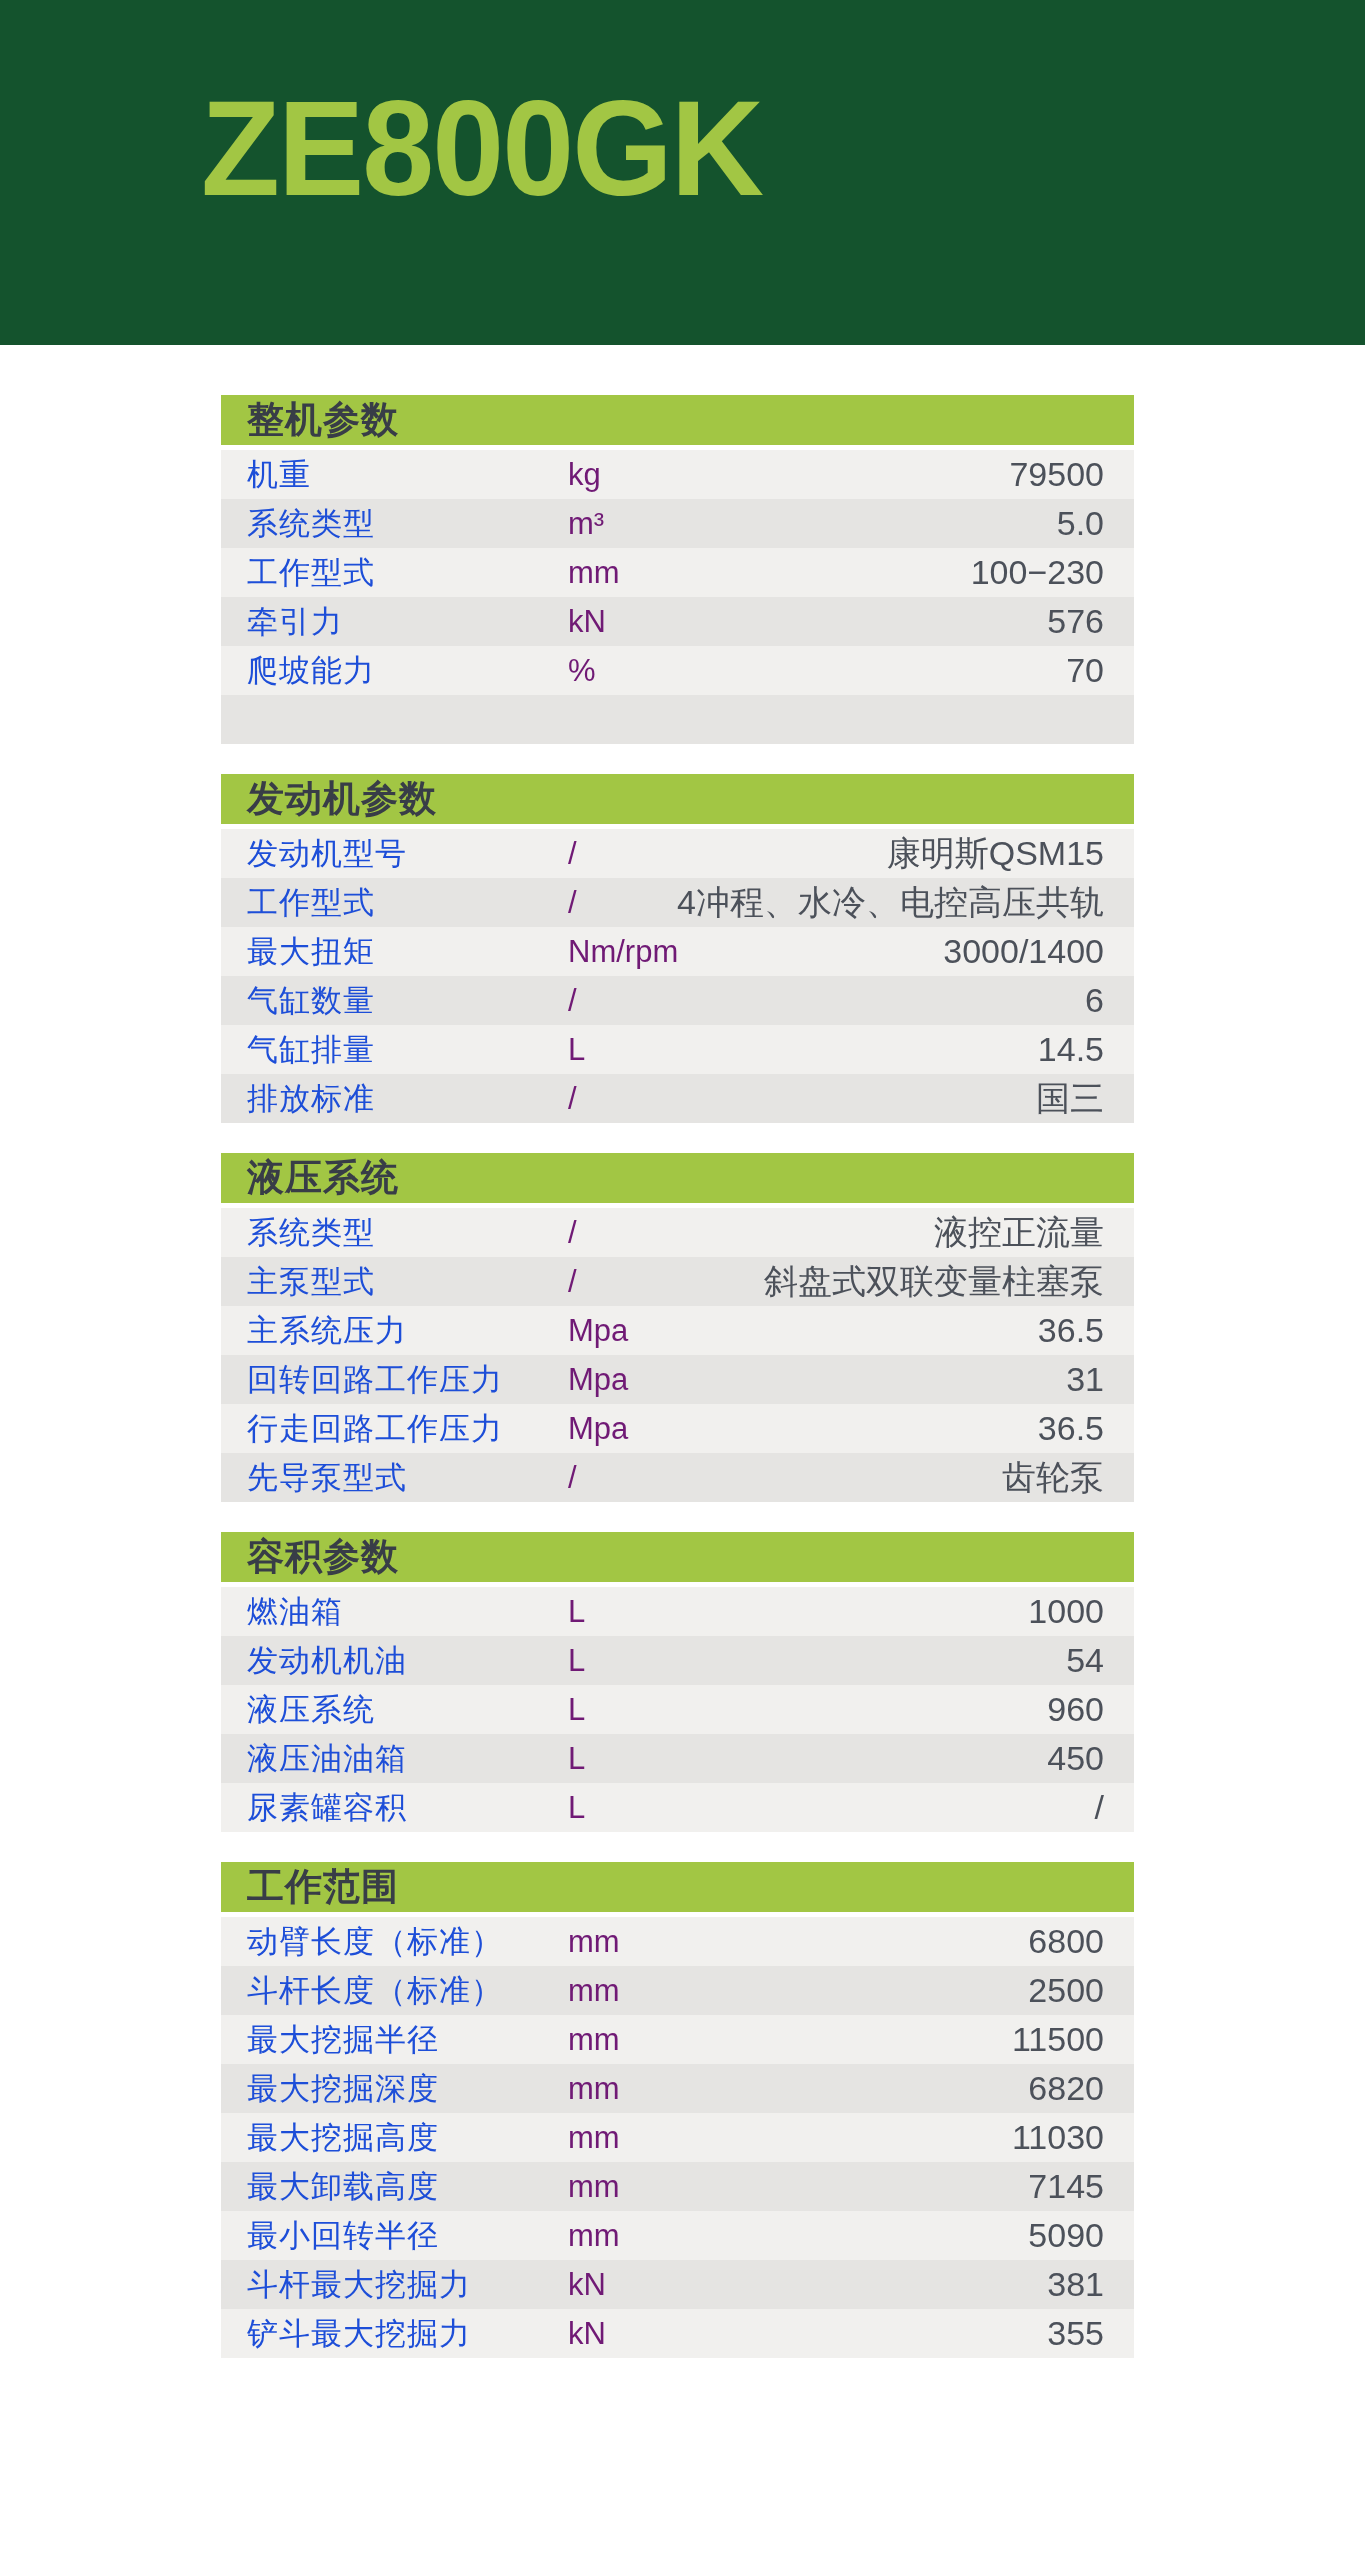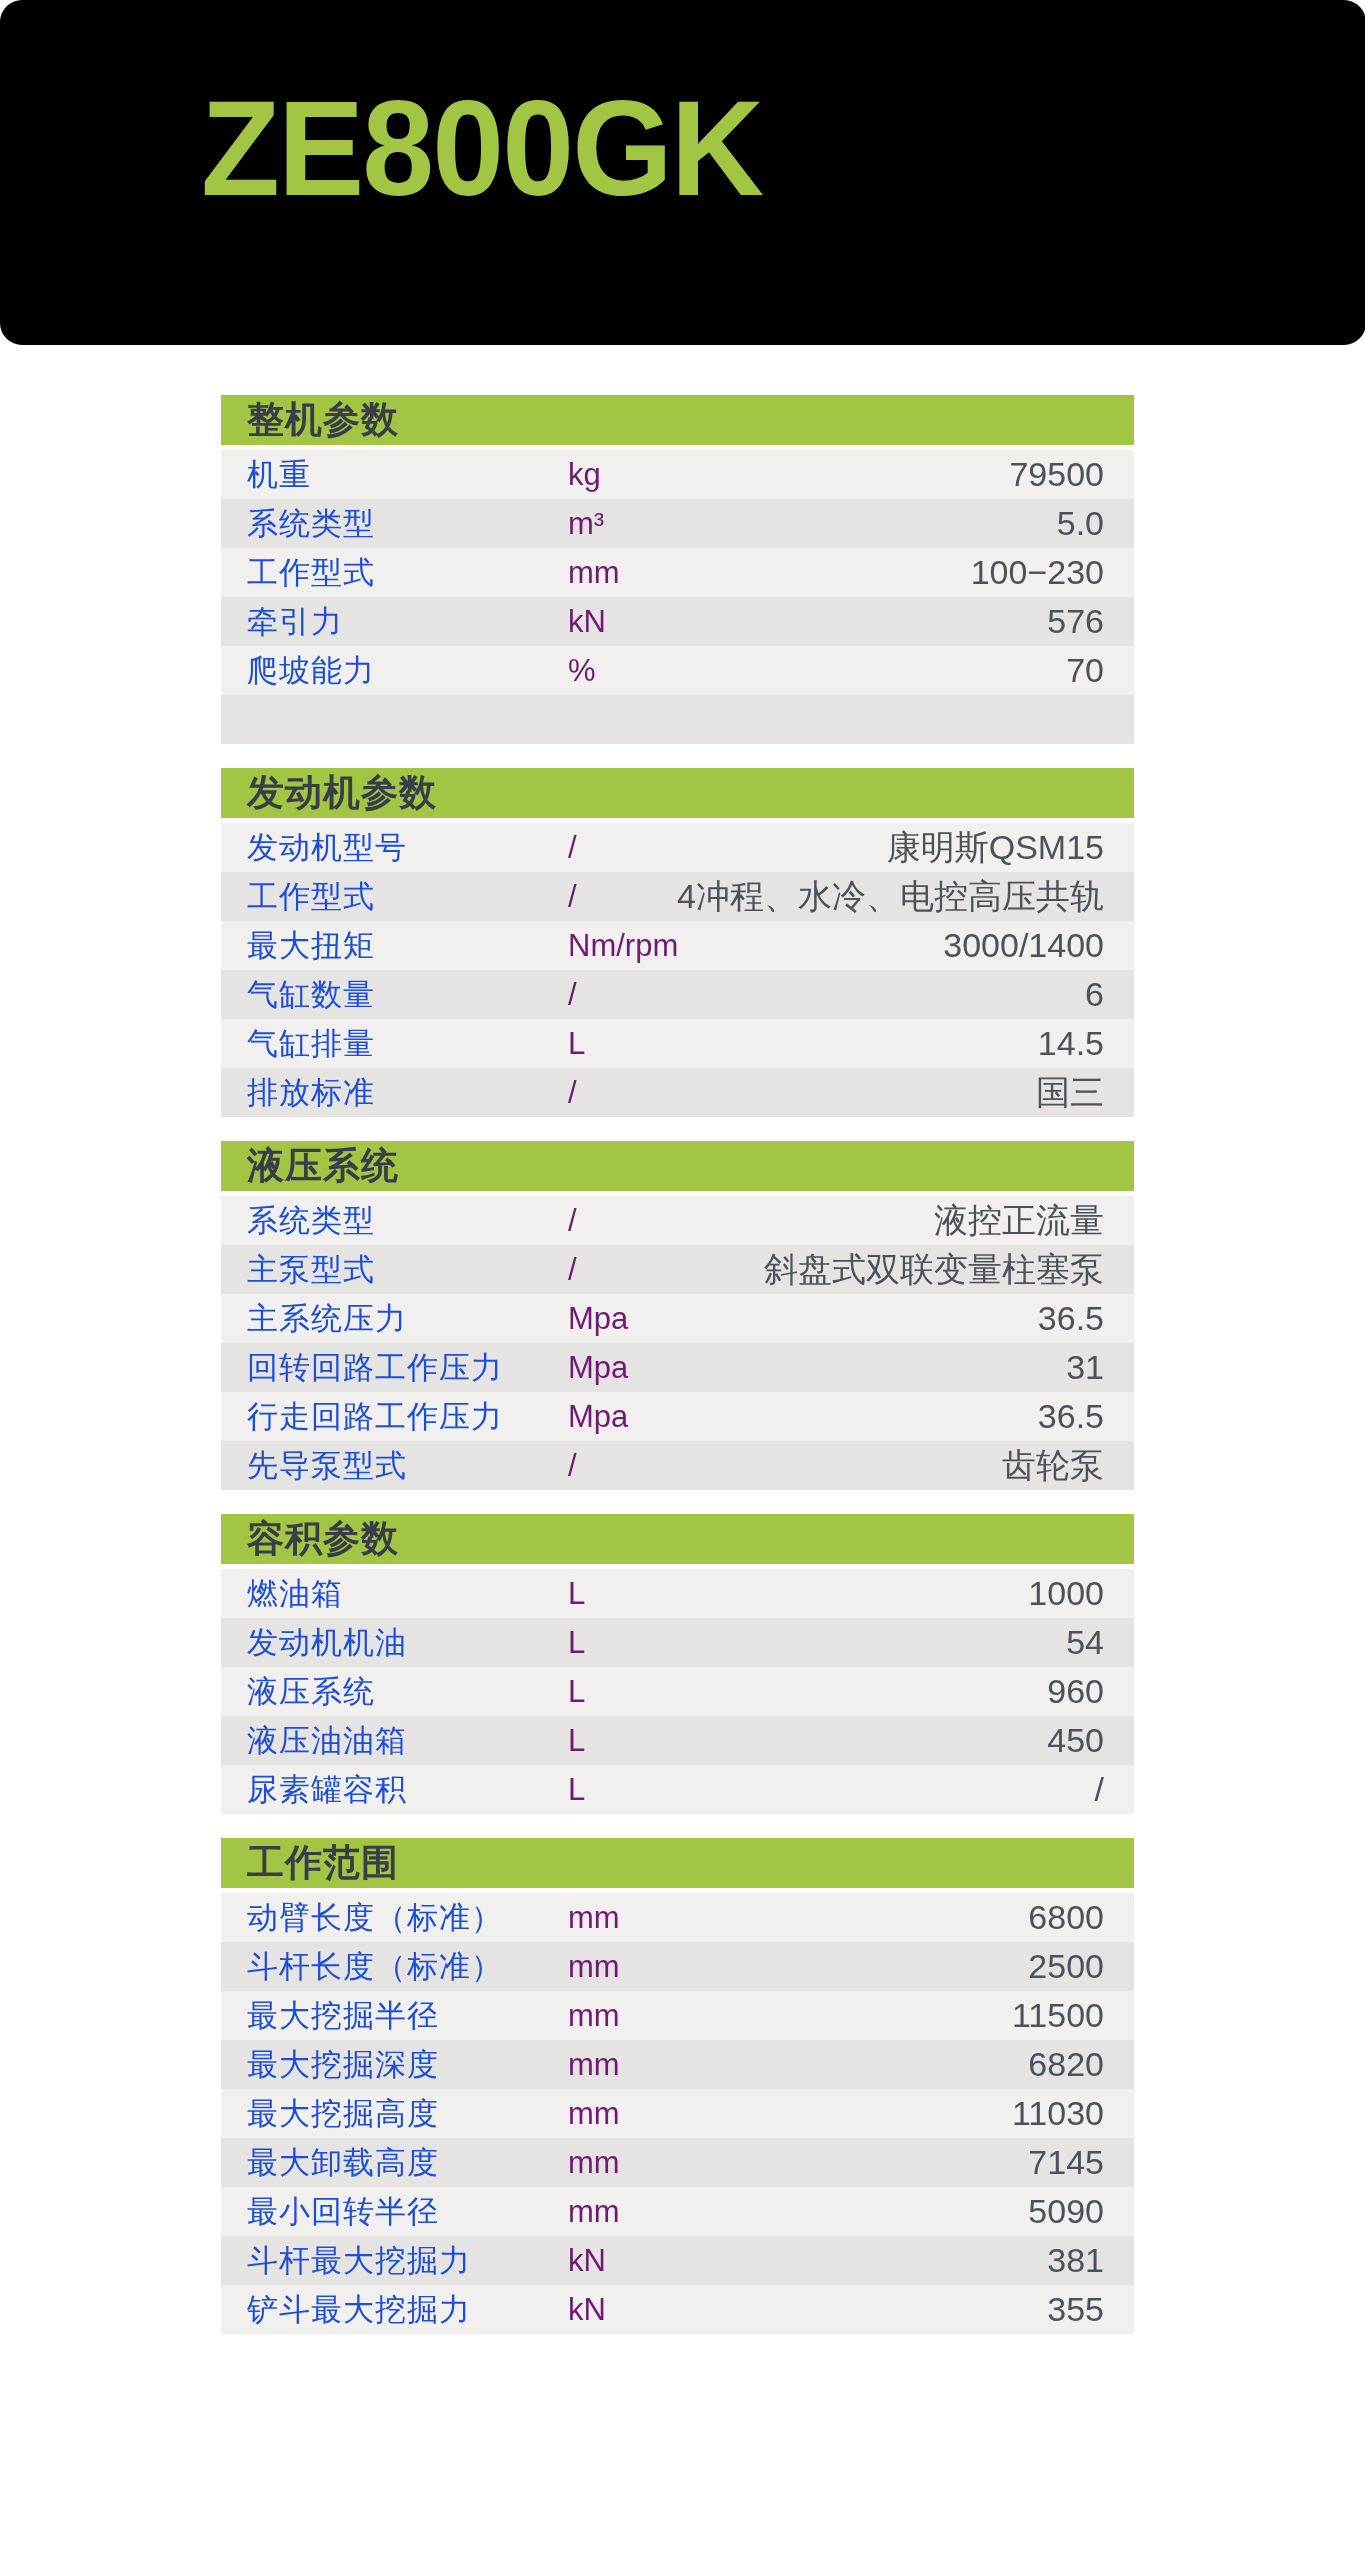--- a/index.html
+++ b/index.html
@@ -6,24 +6,23 @@
   body{
     width:1366px;height:2576px;
     background:#ffffff;
     font-family:"Liberation Sans", sans-serif;
     position:relative;
     overflow:hidden;
   }
   
   .hero{
     width:1366px;height:345px;
-    background:#000000;
+    background:#14532d;
     box-sizing:border-box;
     padding:80px 0 4px 201px;
-    border-radius:22px;
   }
   .hero-title{
     margin:0;
     color:#a2c644;
     font-size:136px;
     font-weight:bold;
     line-height:1.0;
     white-space:nowrap;
     display:inline-block;
     transform:scaleX(0.95);
@@ -41,21 +40,21 @@
     transform:scaleX(0.88);
     transform-origin:0 50%;
     letter-spacing:-1px;
   }
   .hero-title-wrap{line-height:0;}
   
   .tables{
     width:913px;
     margin:50px 0 0 221px;
   }
-  .spec-table{margin-bottom:24px;}
+  .spec-table{margin-bottom:30px;}
   .spec-header{
     background:#a2c644;
     height:50px;
     border-bottom:5px solid #ffffff;
     display:flex;
     align-items:center;
     padding-left:26px;
     box-sizing:content-box;
     font-size:37px;
     font-weight:bold;

